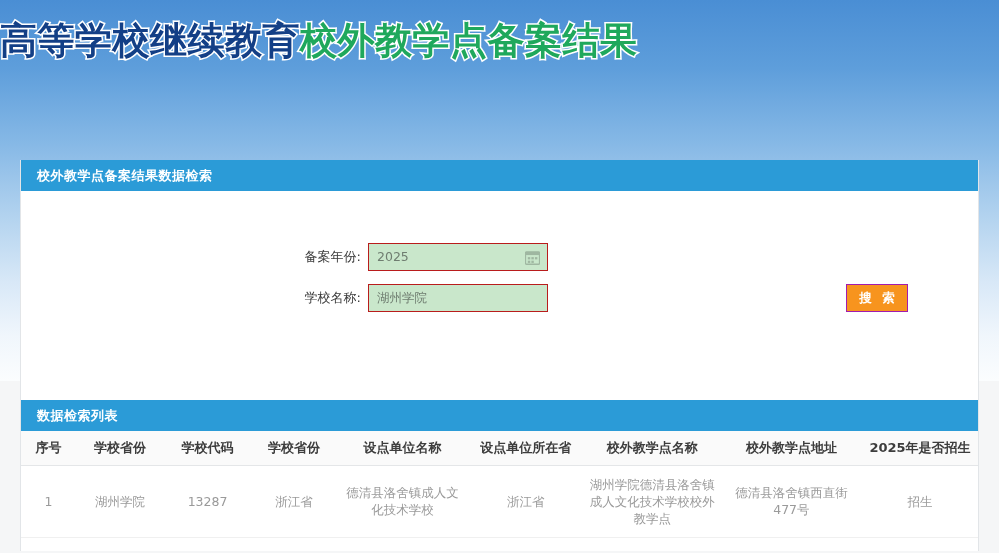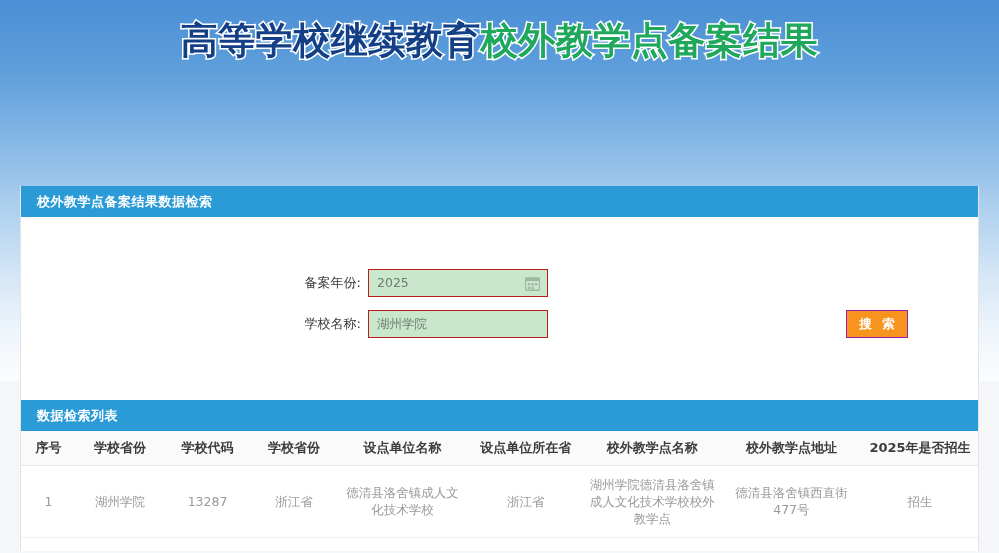--- a/index.html
+++ b/index.html
@@ -47,21 +47,21 @@
     z-index: 2;
     width: 999px;
     height: 553px;
   }
 
   
   .title-bar {
     position: absolute;
     left: 0; top: 14px;
     width: 999px;
-    text-align: center;
+    text-align: left;
     line-height: 54px;
     white-space: nowrap;
   }
   .title-text {
     font-size: 37px;
     font-weight: bold;
     letter-spacing: 0.5px;
     -webkit-text-stroke: 3px #ffffff;
     paint-order: stroke fill;
   }
@@ -84,21 +84,20 @@
     line-height: 31px;
     padding-left: 16px;
     letter-spacing: 0.5px;
   }
 
   
   #search-panel {
     left: 20px; top: 160px;
     width: 959px;
     height: 253px;
-    margin-top: 26px;
   }
   #search-panel .panel-body {
     position: relative;
     height: 181px;
   }
 
   .form-row {
     position: absolute;
     left: 0;
     width: 100%;

